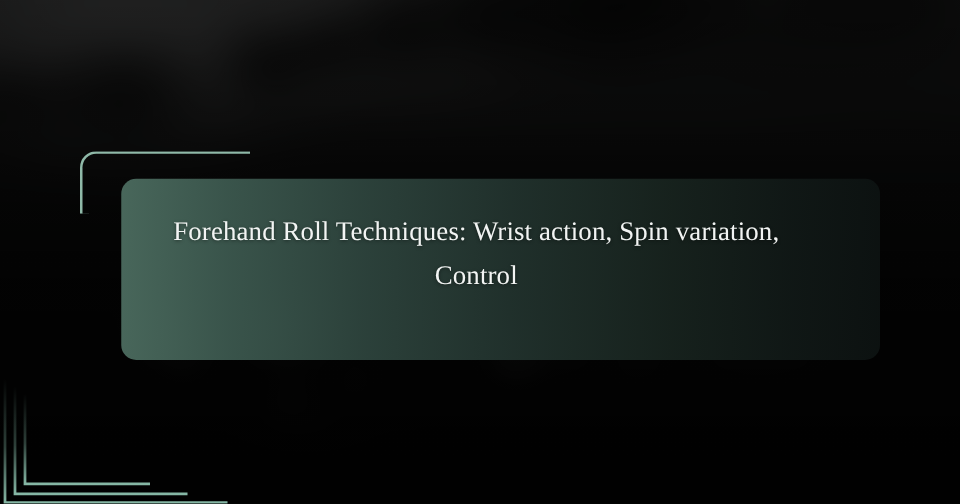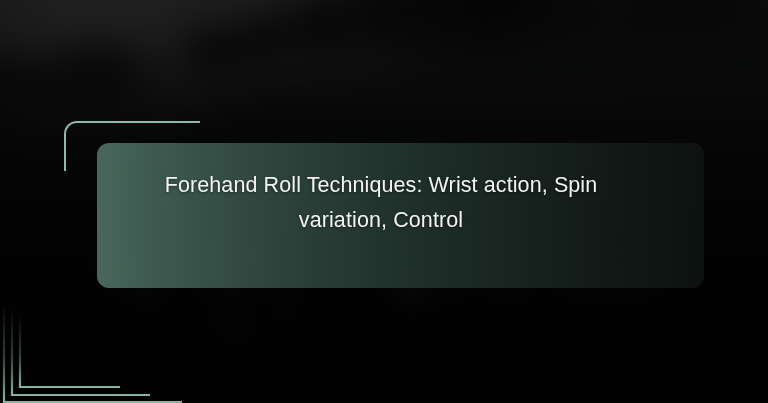--- a/index.html
+++ b/index.html
@@ -158,21 +158,21 @@
         #121a19 100%);
     display: flex;
     align-items: center;
     justify-content: center;
     box-sizing: border-box;
     padding: 10px 46px;
   }
 
   .card-title {
     margin: 0;
-    font-family: Liberation Sans, sans-serif;
+    font-family: Liberation Serif, serif;
     font-size: 21.5px;
     font-weight: 400;
     line-height: 1.62;
     color: #f2f4f3;
     text-align: center;
     letter-spacing: 0.1px;
     text-shadow: 0 1px 3px rgba(0,0,0,0.45);
     max-width: 520px;
   }
 </style>

